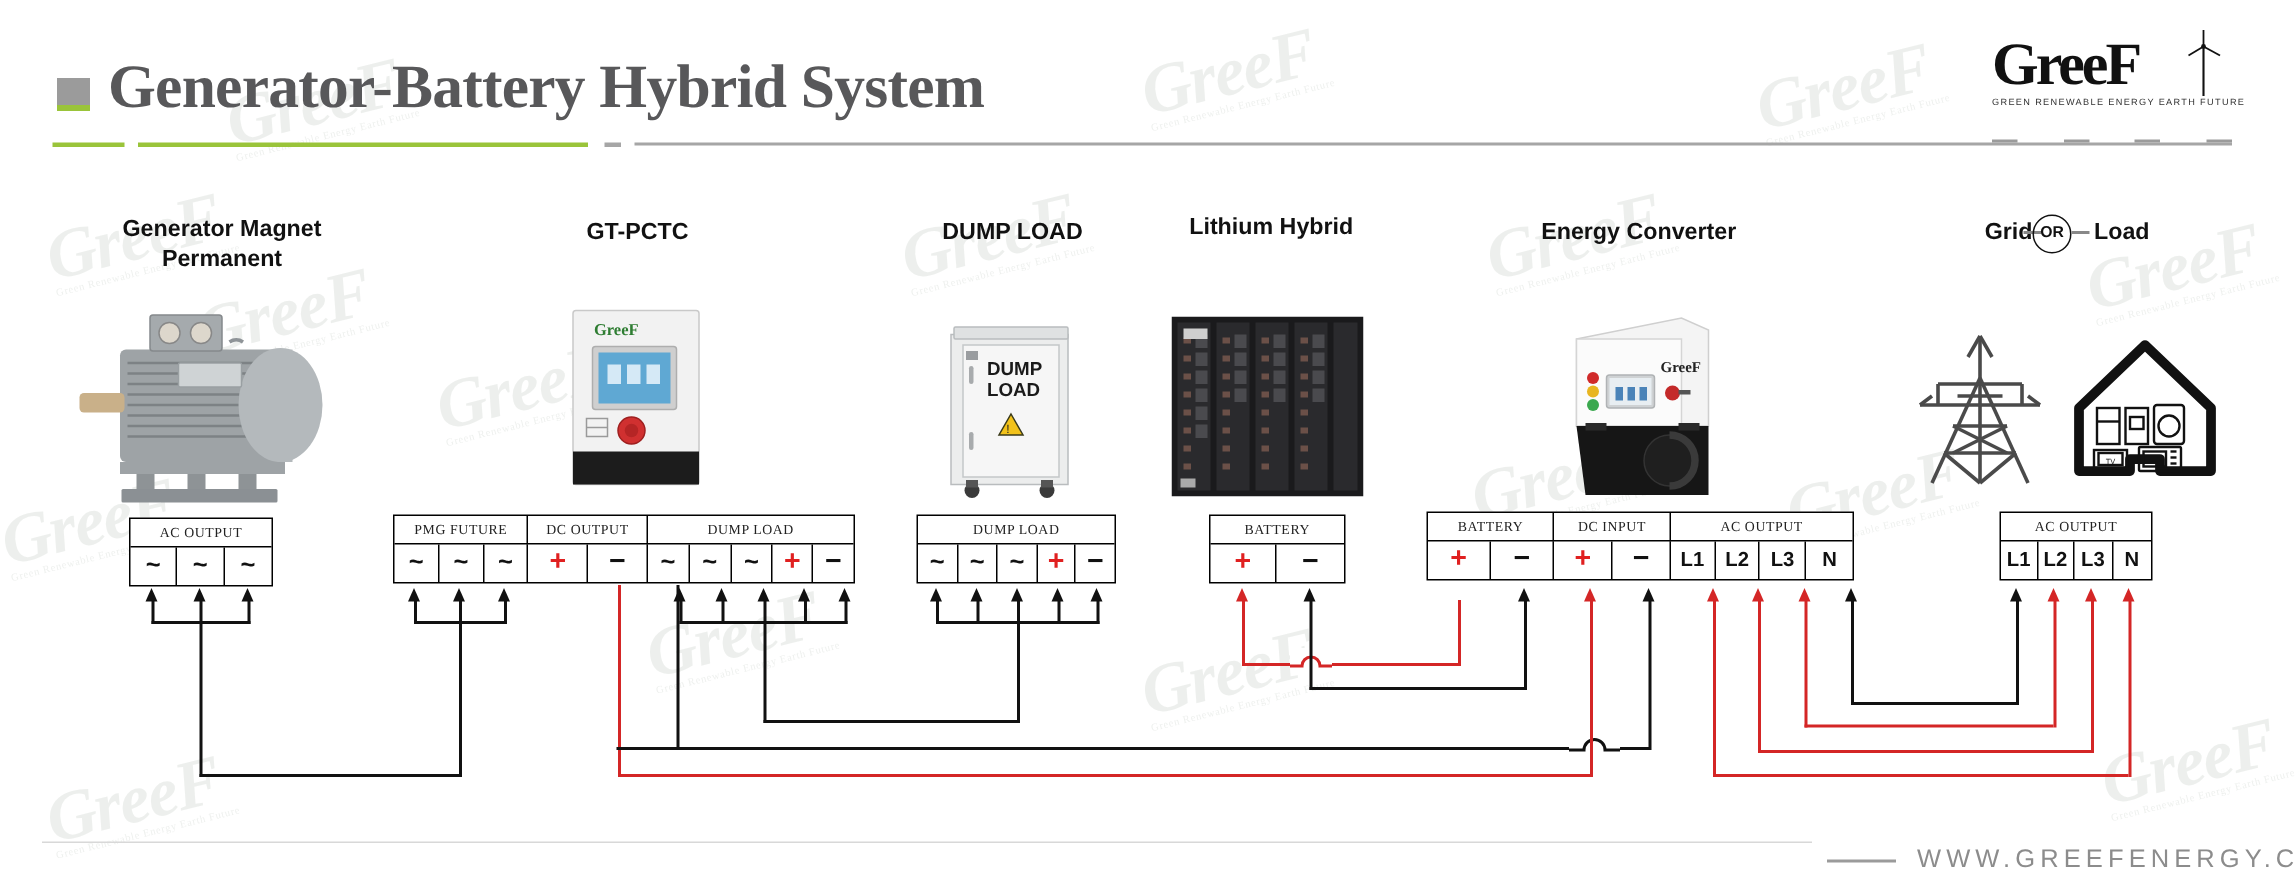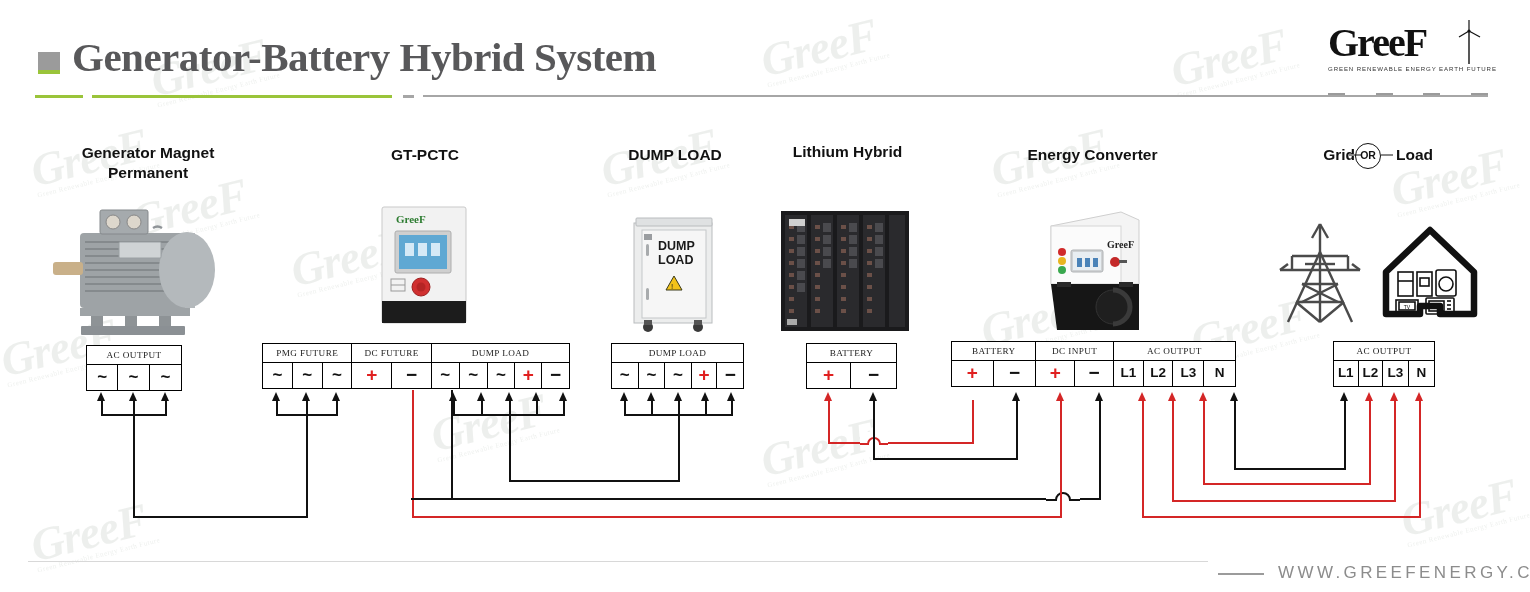--- a/index.html
+++ b/index.html
@@ -354,21 +354,21 @@
   <div class="tb-pins">
     <div class="pin ac" style="width:32px;">~</div>
     <div class="pin ac" style="width:32px;">~</div>
     <div class="pin ac" style="width:32px;">~</div>
   </div>
 </div>
 
 <div class="tblock" style="left:262px; top:343px; width:308px;">
   <div class="tb-head">
     <div class="seg" style="width:90px;">PMG FUTURE</div>
-    <div class="seg" style="width:80px;">DC FUTURE</div>
+    <div class="seg" style="width:80px;">DC OUTPUT</div>
     <div class="seg" style="width:138px;">DUMP LOAD</div>
   </div>
   <div class="tb-pins">
     <div class="pin ac" style="width:30px;">~</div>
     <div class="pin ac" style="width:30px;">~</div>
     <div class="pin ac" style="width:30px;">~</div>
     <div class="pin plus" style="width:40px;">+</div>
     <div class="pin minus" style="width:40px;">−</div>
     <div class="pin ac" style="width:28px;">~</div>
     <div class="pin ac" style="width:28px;">~</div>

